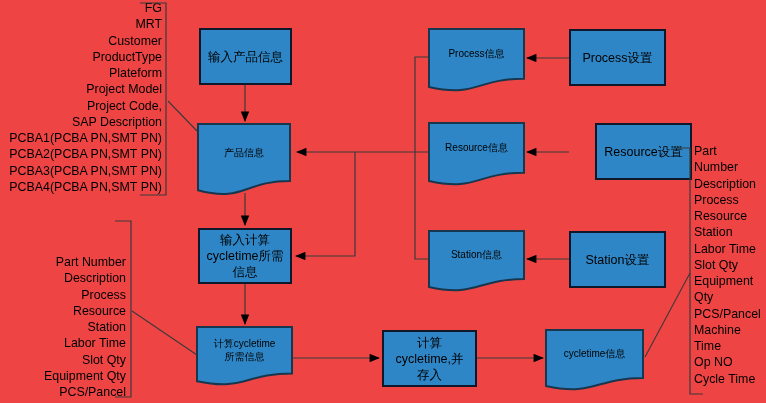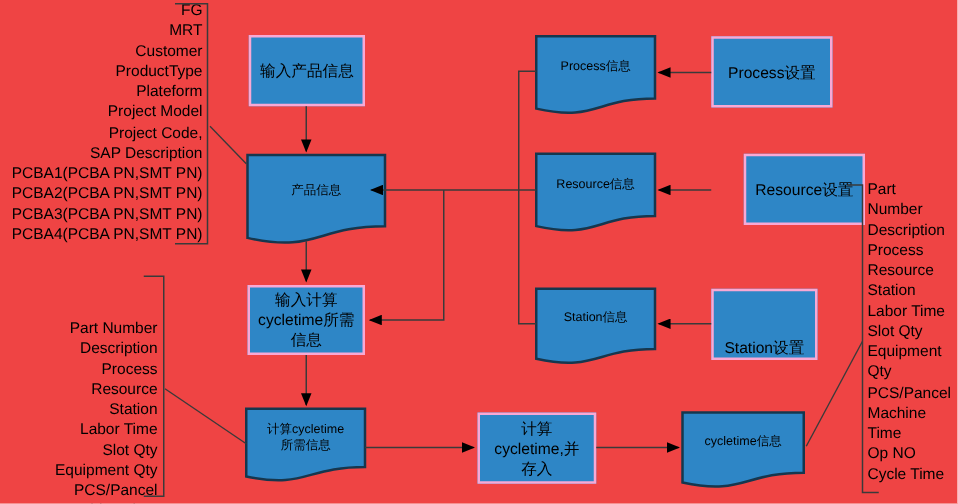--- a/index.html
+++ b/index.html
@@ -4,21 +4,21 @@
 <style>
   html,body{margin:0;padding:0;background:#ffffff;}
   body{font-family:"Liberation Sans", sans-serif;color:#000;}
   .canvas{position:relative;width:766px;height:403px;background:#ef4444;overflow:hidden;}
 
   
   .wires{position:absolute;left:0;top:0;width:766px;height:403px;z-index:6;pointer-events:none;}
 
   
   .node{position:absolute;box-sizing:border-box;z-index:3;}
-  .rectnode{background:#2e86c6;border:2px solid #f9a8d4;display:flex;align-items:center;justify-content:center;
+  .rectnode{background:#2e86c6;border:2px solid #0f172a;display:flex;align-items:center;justify-content:center;
             text-align:center;font-size:12.5px;line-height:1.28;white-space:pre-line;}
   .docnode{background:transparent;}
   .docnode svg{position:absolute;left:0;top:0;width:100%;height:100%;overflow:visible;display:block;}
   .docnode .lbl{position:absolute;left:0;right:0;top:0;bottom:18%;display:flex;align-items:center;justify-content:center;
                 text-align:center;font-size:10px;line-height:1.28;white-space:pre-line;}
 
   
   .fieldlist{position:absolute;z-index:2;font-size:12.4px;}
   .fieldlist .li{height:16.25px;line-height:16.25px;white-space:nowrap;}
   .list-tl{left:0;top:0;width:162px;text-align:right;}
@@ -94,25 +94,25 @@
   </div>
 
   <div class="node rectnode" style="left:569px;top:29px;width:97px;height:57px;">
     <span>Process设置</span>
   </div>
 
   <div class="node rectnode" style="left:595px;top:123px;width:97px;height:57px;">
     <span>Resource设置</span>
   </div>
 
-  <div class="node rectnode" style="left:569px;top:231px;width:85px;height:57px;align-items:flex-end;">
+  <div class="node rectnode" style="left:569px;top:231px;width:97px;height:57px;">
     <span>Station设置</span>
   </div>
 
-  <div class="node docnode" style="left:198px;top:124px;width:110px;height:71px;">
+  <div class="node docnode" style="left:198px;top:124px;width:92px;height:71px;">
     <svg viewBox="0 0 21600 21600" preserveAspectRatio="none">
       <path d="M0,0 L21600,0 L21600,17322 C10800,17322 10800,23922 0,20172 Z" fill="#2e86c6" stroke="#16374e" stroke-width="2" vector-effect="non-scaling-stroke"></path>
     </svg>
     <span class="lbl">产品信息</span>
   </div>
 
   <div class="node docnode" style="left:197px;top:327px;width:95px;height:58px;">
     <svg viewBox="0 0 21600 21600" preserveAspectRatio="none">
       <path d="M0,0 L21600,0 L21600,17322 C10800,17322 10800,23922 0,20172 Z" fill="#2e86c6" stroke="#16374e" stroke-width="2" vector-effect="non-scaling-stroke"></path>
     </svg>

